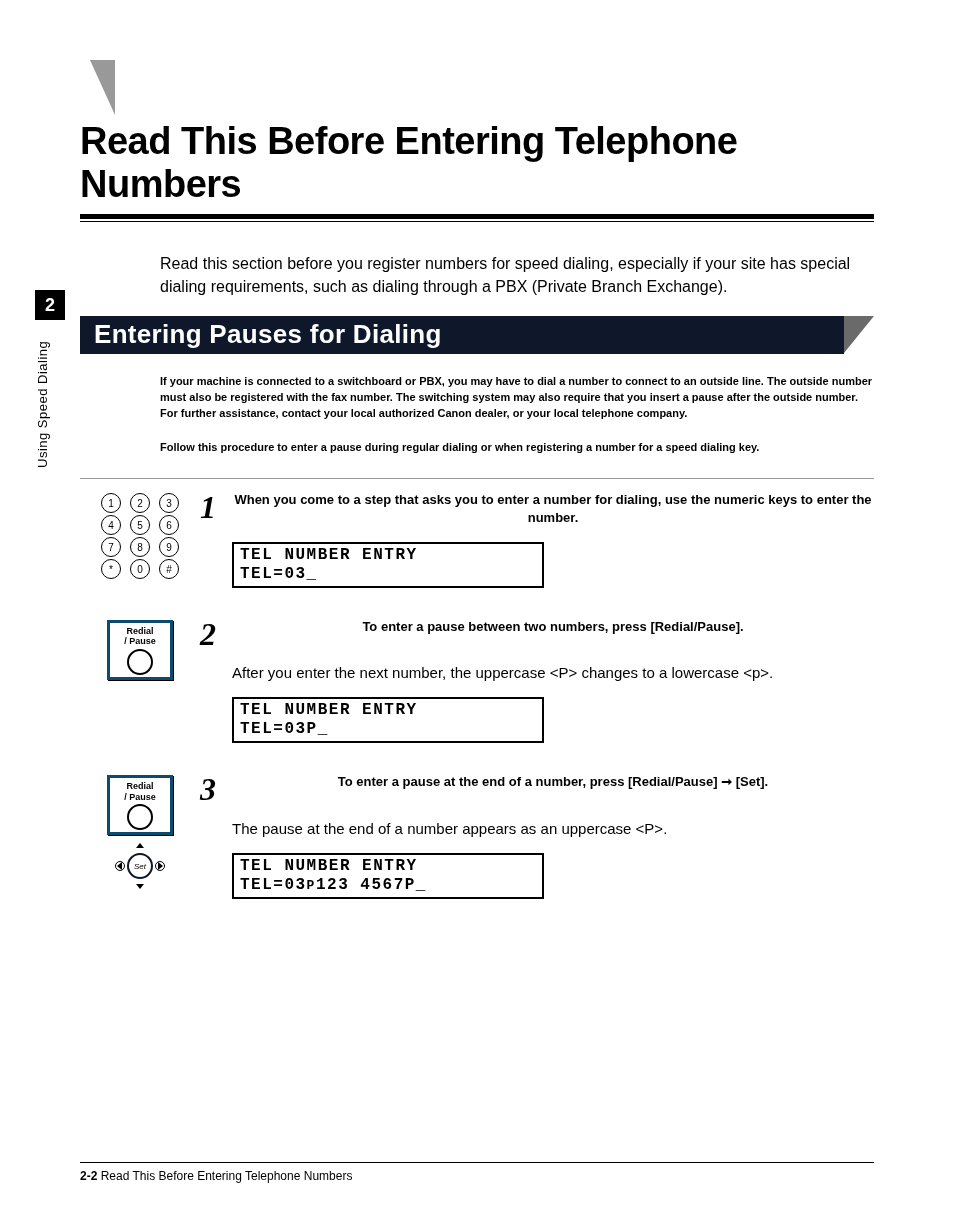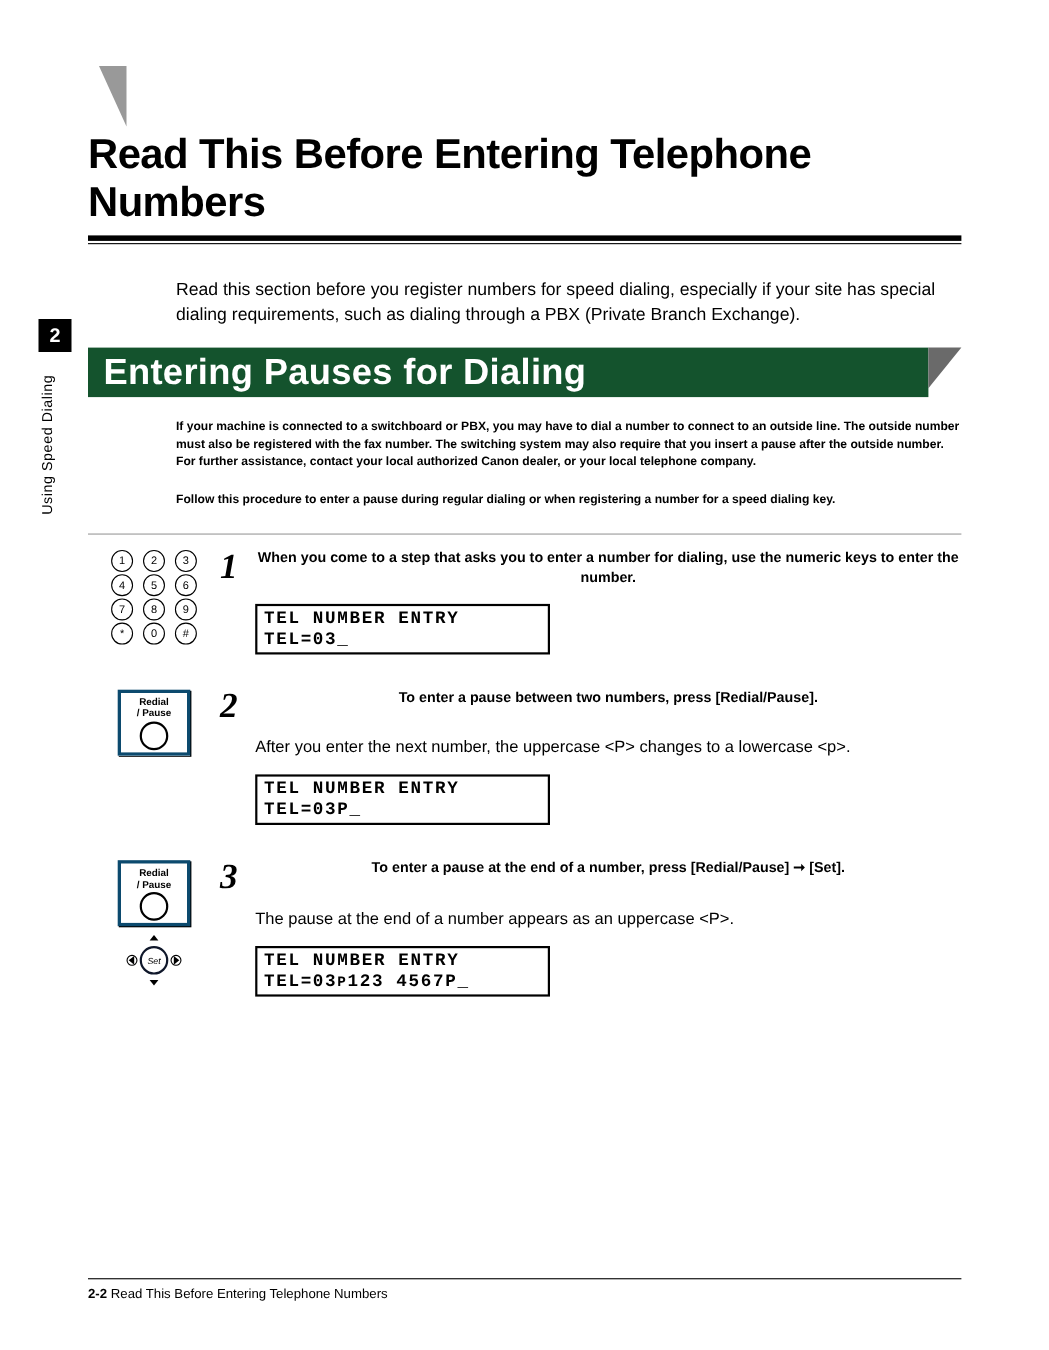--- a/index.html
+++ b/index.html
@@ -74,25 +74,25 @@
   .intro-para {
     margin: 30px 0 18px 80px;
     font-size: 16px;
     line-height: 1.45;
   }
   .subheader-wrap {
     position: relative;
     margin: 8px 0 20px 0;
   }
   .subheader-bar {
-    background: #14532d;
+    background: #0f172a;
     color: #fff;
     font-family: "Arial Narrow", Arial, sans-serif;
     font-weight: bold;
-    font-size: 33px;
+    font-size: 26px;
     padding: 3px 14px 4px 14px;
     display: inline-block;
     width: calc(100% - 30px);
     letter-spacing: 0.3px;
   }
   .subheader-arrow {
     position: absolute;
     right: 0;
     top: 0;
     width: 0;
@@ -151,21 +151,21 @@
     line-height: 1.4;
   }
   .lcd {
     border: 2px solid #000;
     font-family: "Courier New", monospace;
     font-size: 16px;
     font-weight: 700;
     letter-spacing: 1.5px;
     padding: 2px 6px 2px 6px;
     margin-top: 14px;
-    width: 268px;
+    width: 312px;
     white-space: pre;
     line-height: 1.2;
   }
   .keypad {
     width: 78px;
   }
   .keypad-row {
     display: flex;
     justify-content: space-between;
     margin-bottom: 2px;

